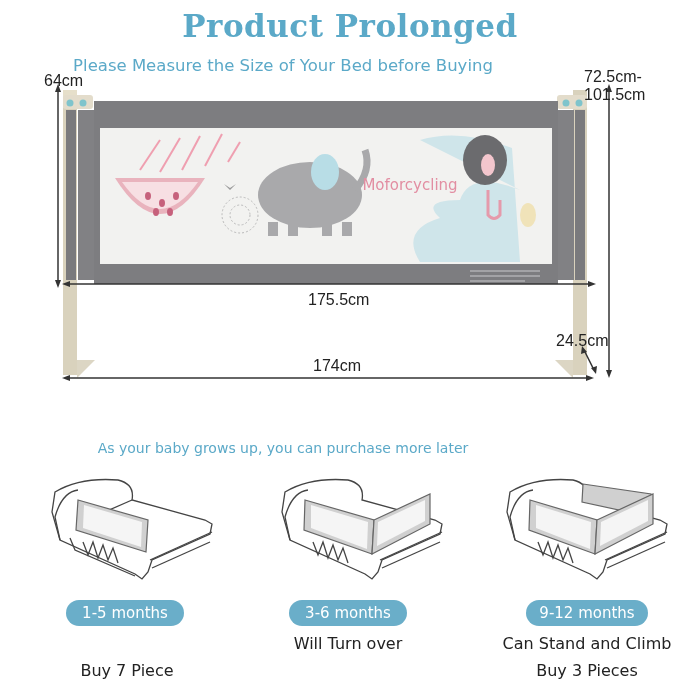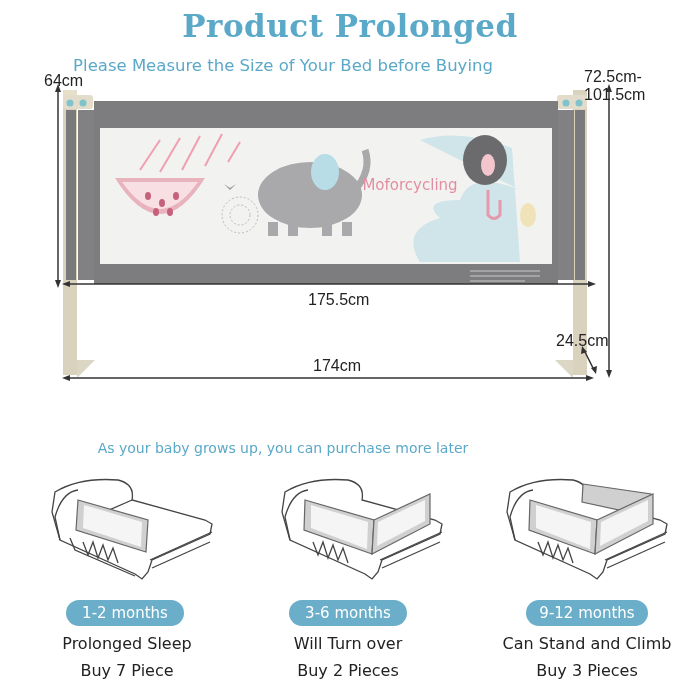--- a/index.html
+++ b/index.html
@@ -170,24 +170,22 @@
       <path d="M112,96 L170,70"></path>
       <path d="M43,70 L48,83 L53,70 L58,86 L63,73 L68,88 L73,76 L78,91"></path>
     </g>
     <polygon points="88,12 156,22 156,45 87,30" fill="#d0d0d0" stroke="#666" stroke-width="1.2"></polygon>
     <polygon points="35,28 102,48 100,82 34,58" fill="#d0d0d0" stroke="#666" stroke-width="1.2"></polygon>
     <polygon points="41,33 96,50 95,77 41,56" fill="#f5f5f5"></polygon>
     <polygon points="102,48 158,22 158,52 100,82" fill="#d0d0d0" stroke="#666" stroke-width="1.2"></polygon>
     <polygon points="106,50 153,28 153,49 105,74" fill="#f5f5f5"></polygon>
   </svg>
 
-  <div class="pill" style="left:66px;top:600px;width:118px">1-2 months</div>
-  <div class="cap" style="left:17px;top:634px">Prolonged Sleep</div>
+  <div class="pill" style="left:66px;top:600px;width:118px">1-5 months</div>
   <div class="cap" style="left:17px;top:661px">Buy 7 Piece</div>
 
   <div class="pill" style="left:289px;top:600px;width:118px">3-6 months</div>
   <div class="cap" style="left:238px;top:634px">Will Turn over</div>
-  <div class="cap" style="left:238px;top:661px">Buy 2 Pieces</div>
 
   <div class="pill" style="left:526px;top:600px;width:122px">9-12 months</div>
   <div class="cap" style="left:476px;top:634px;width:222px">Can Stand and Climb</div>
   <div class="cap" style="left:476px;top:661px;width:222px">Buy 3 Pieces</div>
 </div>
 
 </body></html>

